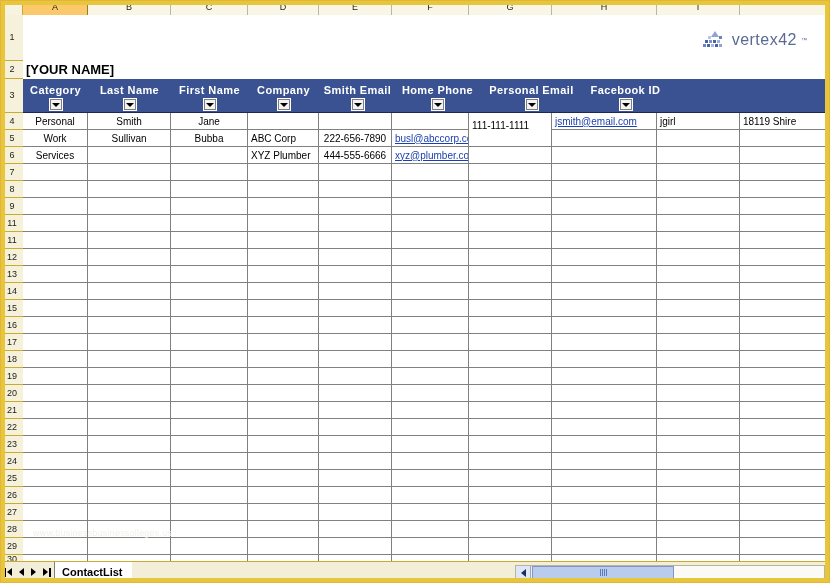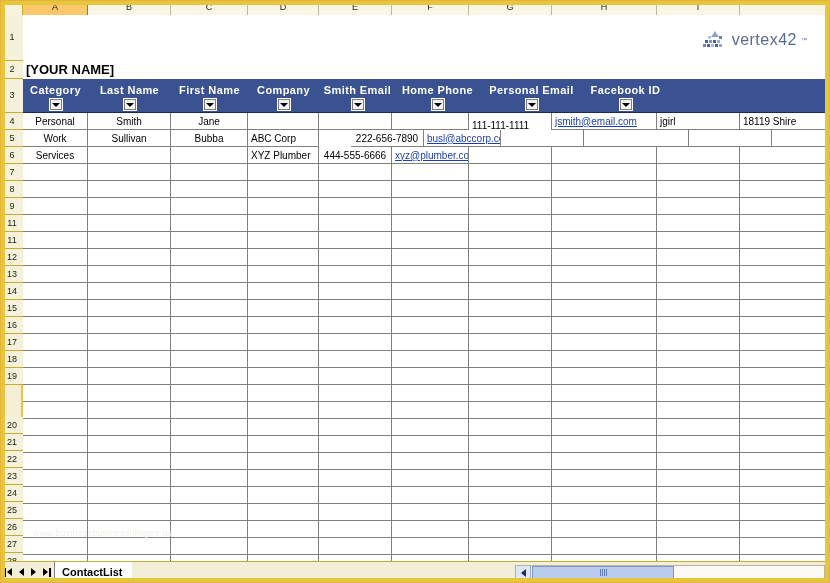--- a/index.html
+++ b/index.html
@@ -289,21 +289,21 @@
       <div class="rowhdr" style="height: 17px;">11</div>
       <div class="rowhdr" style="height: 17px;">11</div>
       <div class="rowhdr" style="height: 17px;">12</div>
       <div class="rowhdr" style="height: 17px;">13</div>
       <div class="rowhdr" style="height: 17px;">14</div>
       <div class="rowhdr" style="height: 17px;">15</div>
       <div class="rowhdr" style="height: 17px;">16</div>
       <div class="rowhdr" style="height: 17px;">17</div>
       <div class="rowhdr" style="height: 17px;">18</div>
       <div class="rowhdr" style="height: 17px;">19</div>
-      <div class="rowhdr" style="height: 17px; margin-top: 32px;">20</div>
+      <div class="rowhdr" style="height: 17px;">20</div>
       <div class="rowhdr" style="height: 17px;">21</div>
       <div class="rowhdr" style="height: 17px;">22</div>
       <div class="rowhdr" style="height: 17px;">23</div>
       <div class="rowhdr" style="height: 17px;">24</div>
       <div class="rowhdr" style="height: 17px;">25</div>
       <div class="rowhdr" style="height: 17px;">26</div>
       <div class="rowhdr" style="height: 17px;">27</div>
       <div class="rowhdr" style="height: 17px;">28</div>
       <div class="rowhdr" style="height: 17px;">29</div>
       <div class="rowhdr" style="height: 10px;">30</div>
@@ -359,21 +359,21 @@
             <span class="link">jsmith@email.com</span>
           </div>
           <div class="gcell" style="width: 83px; height: 17px;">jgirl</div>
           <div class="gcell" style="width: 91px; height: 17px;">18119 Shire</div>
         </div>
         <div class="grow" style="height: 17px;">
           <div class="gcell center" style="width: 65px; height: 17px;">Work</div>
           <div class="gcell center" style="width: 83px; height: 17px;">Sullivan</div>
           <div class="gcell center" style="width: 77px; height: 17px;">Bubba</div>
           <div class="gcell" style="width: 71px; height: 17px;">ABC Corp</div>
-          <div class="gcell center" style="width: 73px; height: 17px; margin-left: 32px;">222-656-7890</div>
+          <div class="gcell center" style="width: 73px; height: 17px;">222-656-7890</div>
           <div class="gcell" style="width: 77px; height: 17px;">
             <span class="link">busl@abccorp.com</span>
           </div>
           <div class="gcell" style="width: 83px; height: 17px;"></div>
           <div class="gcell" style="width: 105px; height: 17px;"></div>
           <div class="gcell" style="width: 83px; height: 17px;"></div>
           <div class="gcell" style="width: 91px; height: 17px;"></div>
         </div>
         <div class="grow" style="height: 17px;">
           <div class="gcell center" style="width: 65px; height: 17px;">Services</div>

